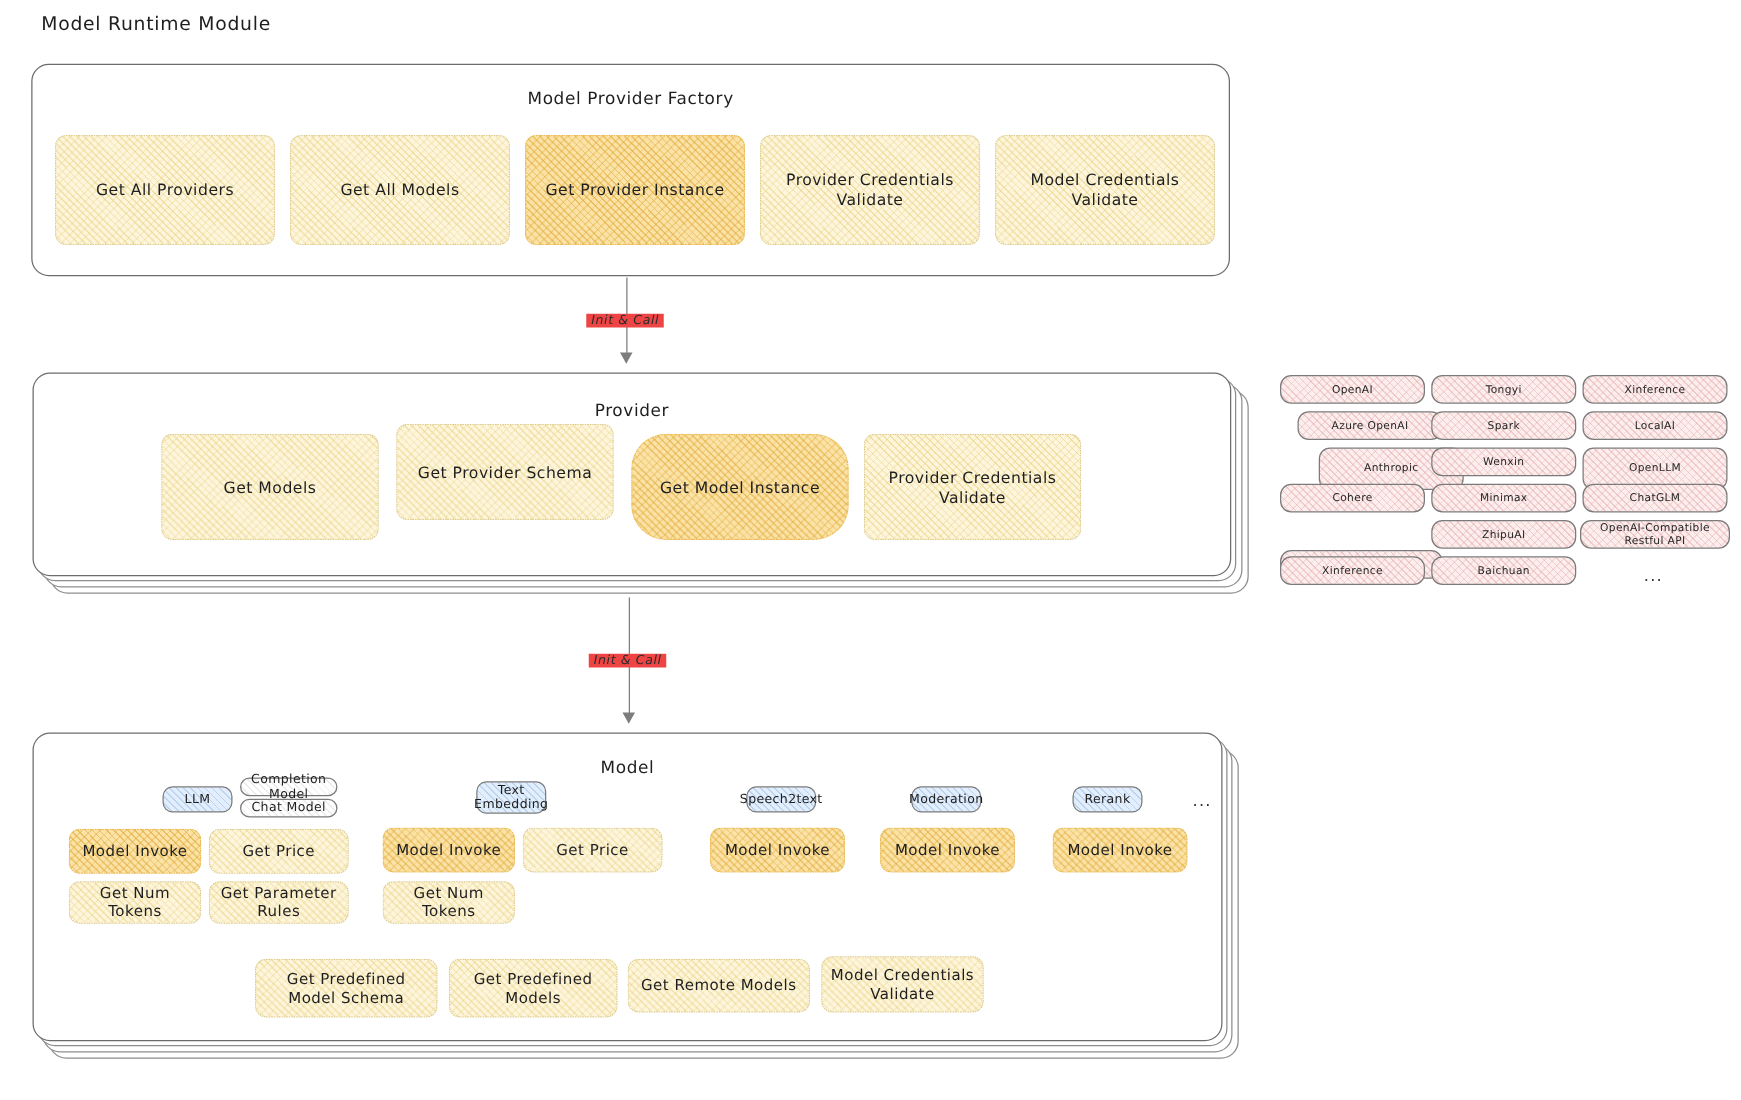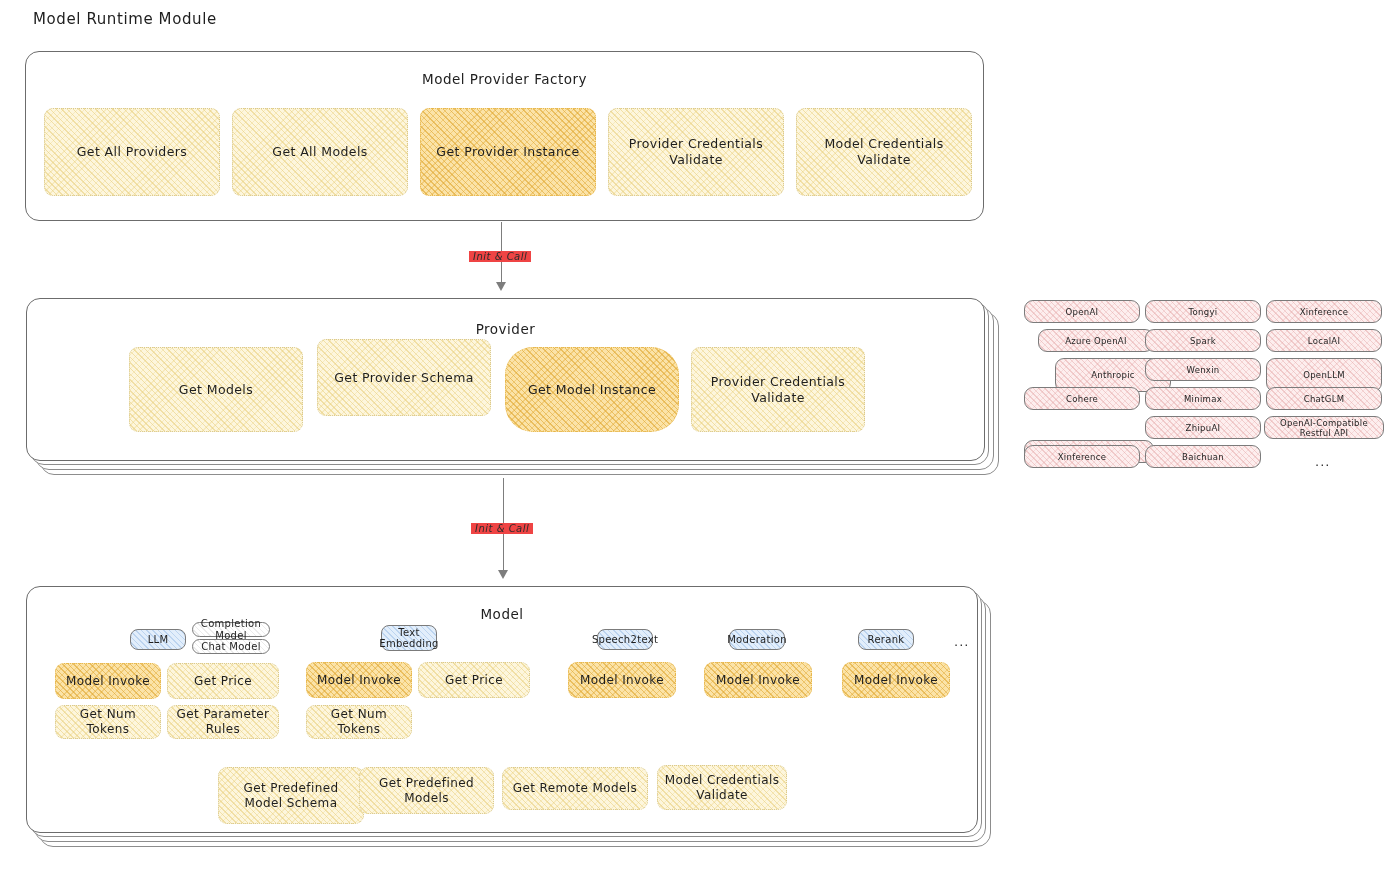--- a/index.html
+++ b/index.html
@@ -252,17 +252,17 @@
   <div class="node hl small" style="left:541px; top:75px; width:108px; height:36px;">Model Invoke</div>
 
   <div class="badge" style="left:702px; top:42px; width:56px; height:21px;">Moderation</div>
   <div class="node hl small" style="left:677px; top:75px; width:108px; height:36px;">Model Invoke</div>
 
   <div class="badge" style="left:831px; top:42px; width:56px; height:21px;">Rerank</div>
   <div class="node hl small" style="left:815px; top:75px; width:108px; height:36px;">Model Invoke</div>
 
   <div class="ellipsis" style="left:927px; top:48px;">...</div>
 
-  <div class="node small" style="left:191px; top:180px; width:146px; height:57px;text-align:center;">Get Predefined Model Schema</div>
+  <div class="node small" style="left:177px; top:180px; width:146px; height:47px;text-align:center;">Get Predefined Model Schema</div>
   <div class="node small" style="left:332px; top:180px; width:135px; height:47px;">Get Predefined Models</div>
   <div class="node small" style="left:475px; top:180px; width:146px; height:43px;text-align:center;">Get Remote Models</div>
   <div class="node small" style="left:630px; top:178px; width:130px; height:45px;">Model Credentials Validate</div>
 </div>
 
 </body></html>

